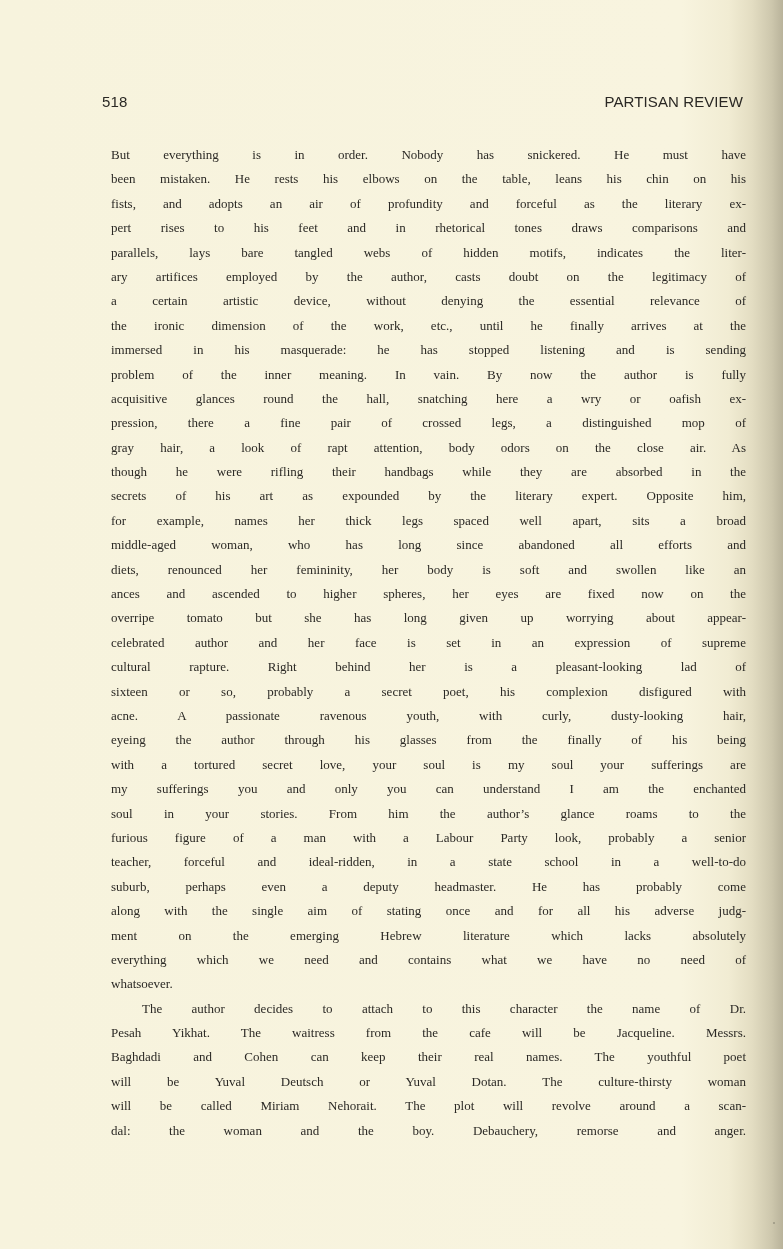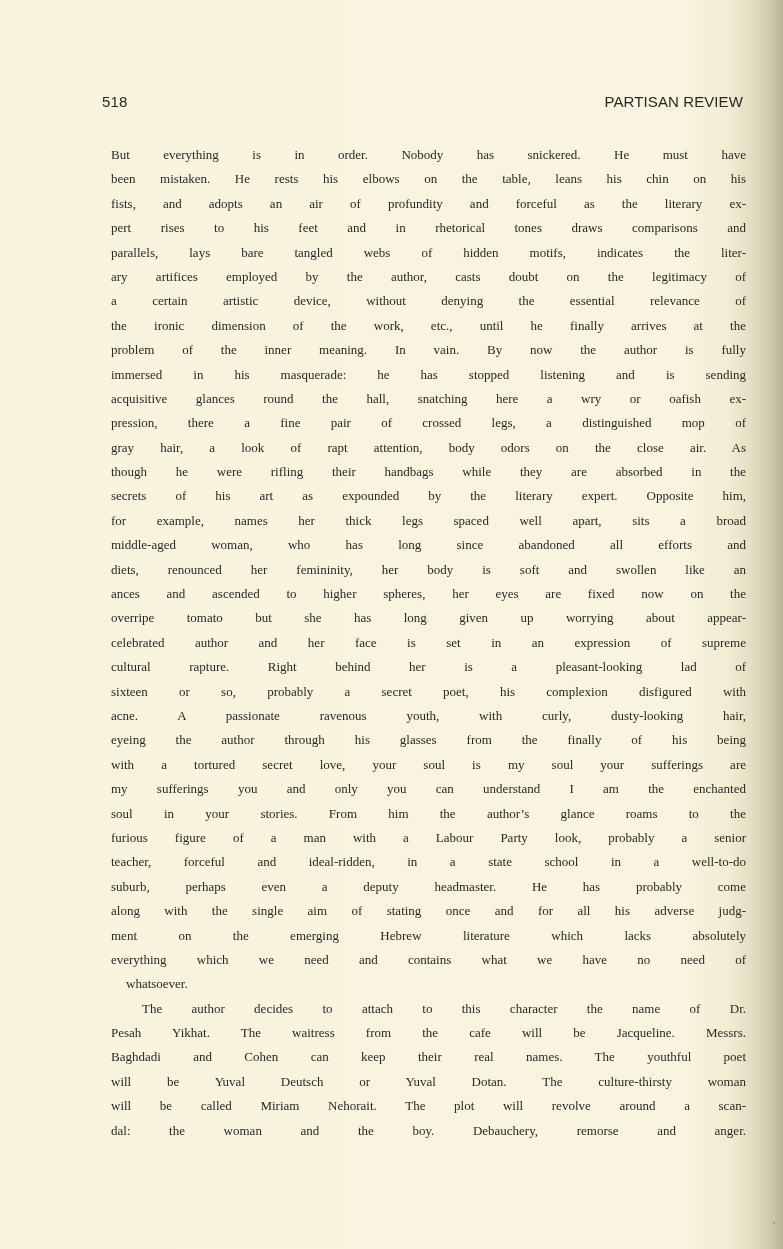--- a/index.html
+++ b/index.html
@@ -62,21 +62,20 @@
     .line {
       display: block;
       height: 24.4px;
       white-space: nowrap;
       text-align: justify;
       text-align-last: justify;
       overflow: visible;
     }
     .line.last {
       text-align-last: left;
-      margin-left: 15px;
     }
     .line.indent {
       padding-left: 31px;
     }
     .speck {
       position: absolute;
       left: 757px;
       top: 1222px;
       width: 2px;
       height: 2px;
@@ -97,22 +96,22 @@
 
     <div>
       <span class="line">But everything is in order. Nobody has snickered. He must have</span>
       <span class="line">been mistaken. He rests his elbows on the table, leans his chin on his</span>
       <span class="line">fists, and adopts an air of profundity and forceful as the literary ex-</span>
       <span class="line">pert rises to his feet and in rhetorical tones draws comparisons and</span>
       <span class="line">parallels, lays bare tangled webs of hidden motifs, indicates the liter-</span>
       <span class="line">ary artifices employed by the author, casts doubt on the legitimacy of</span>
       <span class="line">a certain artistic device, without denying the essential relevance of</span>
       <span class="line">the ironic dimension of the work, etc.,  until he finally arrives at the</span>
+      <span class="line">immersed in his masquerade: he has stopped listening and is sending</span>
       <span class="line">problem of the inner meaning. In vain. By now the author is fully</span>
-      <span class="line">immersed in his masquerade: he has stopped listening and is sending</span>
       <span class="line">acquisitive glances round the hall, snatching here a wry or oafish ex-</span>
       <span class="line">pression, there a fine pair of crossed legs, a distinguished mop of</span>
       <span class="line">gray hair, a look of rapt attention, body odors on the close air. As</span>
       <span class="line">though he were rifling their handbags while they are absorbed in the</span>
       <span class="line">secrets of his art as expounded by the literary expert. Opposite him,</span>
       <span class="line">for example, names her thick legs spaced well apart, sits a broad</span>
       <span class="line">middle-aged woman, who has long since abandoned all efforts and</span>
       <span class="line">diets, renounced her femininity, her body is soft and swollen like an</span>
       <span class="line">ances and ascended to higher spheres, her eyes are fixed now on the</span>
       <span class="line">overripe tomato but she has long given up worrying about appear-</span>

